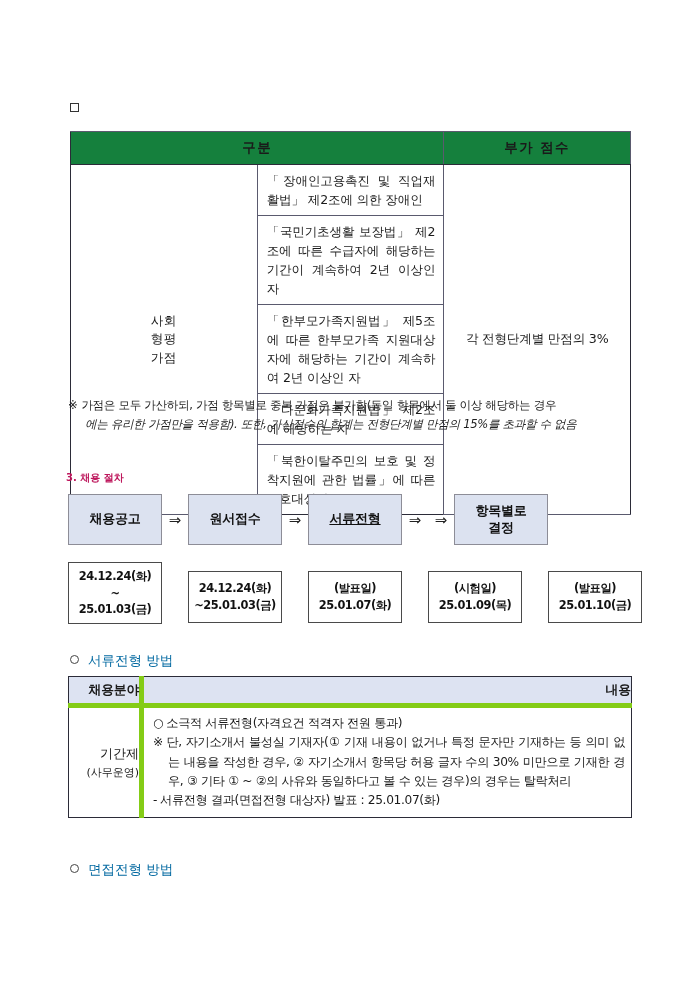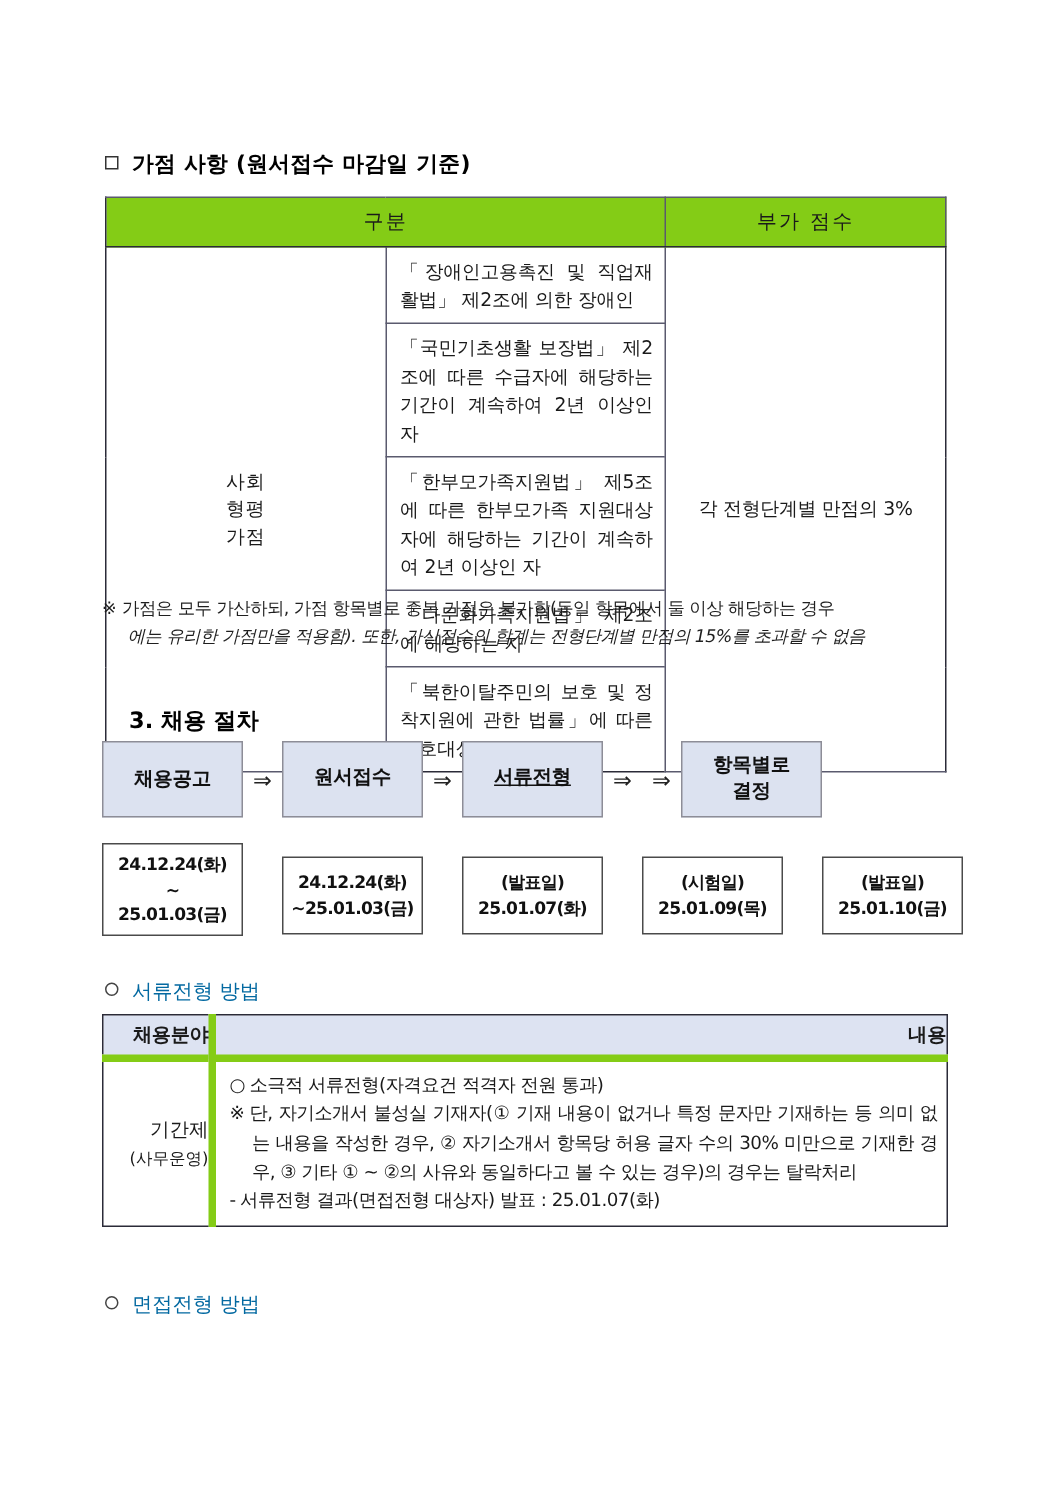--- a/index.html
+++ b/index.html
@@ -32,25 +32,24 @@
     color: #000;
     white-space: nowrap;
   }
   .sub-heading {
     font-size: 13.5px;
     font-weight: normal;
     color: #0369a1;
     white-space: nowrap;
   }
   .numbered-heading {
-    font-size: 15px;
-    font-weight: bold;
-    color: #000000;
+    font-size: 10px;
+    font-weight: bold;
+    color: #be185d;
     white-space: nowrap;
-    margin-left: 20px;
   }
   .bullet-square {
     display: inline-block;
     width: 9px; height: 9px;
     border: 1.4px solid #333;
     margin-right: 9px;
     vertical-align: 1px;
     box-sizing: border-box;
   }
   .bullet-circle {
@@ -73,24 +72,24 @@
     table-layout: fixed;
     font-size: 12.4px;
   }
   #table-bonus-points th,
   #table-bonus-points td {
     border: 1px solid #5a5a6e;
     padding: 0;
     vertical-align: middle;
   }
   #table-bonus-points thead th {
-    background: #84cc16;
+    background: #15803d;
     height: 32px;
     font-size: 13.4px;
-    font-weight: normal;
+    font-weight: bold;
     text-align: center;
     letter-spacing: 1.5px;
     border-bottom: 1.6px solid #2b2b38;
   }
   #table-bonus-points thead th.th-gubun { border-left: 1.4px solid #2b2b38; }
   .cat-cell {
     width: 48px;
     text-align: center;
     font-size: 12.6px;
     line-height: 1.45;
@@ -167,21 +166,21 @@
   }
   .flow-arrow {
     display: flex;
     align-items: center;
     justify-content: center;
     font-size: 15px;
     color: #222;
     width: 26px;
     flex: 0 0 26px;
   }
-  .fb-0 { flex: 0 0 94px; font-family: Liberation Serif, serif; }
+  .fb-0 { flex: 0 0 94px; }
   .fb-1 { flex: 0 0 94px; }
   .fb-2 { flex: 0 0 94px; text-decoration: underline; }
   .fb-3 { flex: 0 0 94px; }
   .fb-4 { flex: 0 0 94px; }
 
   
   #flow-dates {
     position: absolute;
     left: 68px;
     top: 562px;
@@ -287,21 +286,21 @@
     top: 838px;
     margin-top: 23px;
   }
 </style>
 </head>
 <body>
 
 <div class="page">
 
   <div class="sec-heading" style="position:absolute;left:70px;top:100px;">
-    <span class="bullet-square"></span><span>가점 사항 (원서접수 마감일 기준)</span>
+    <span class="bullet-square"></span>
   </div>
 
   <table id="table-bonus-points">
     <thead>
       <tr>
         <th class="th-gubun" colspan="2">구분</th>
         <th class="th-score">부가 점수</th>
       </tr>
     </thead>
     <tbody>

